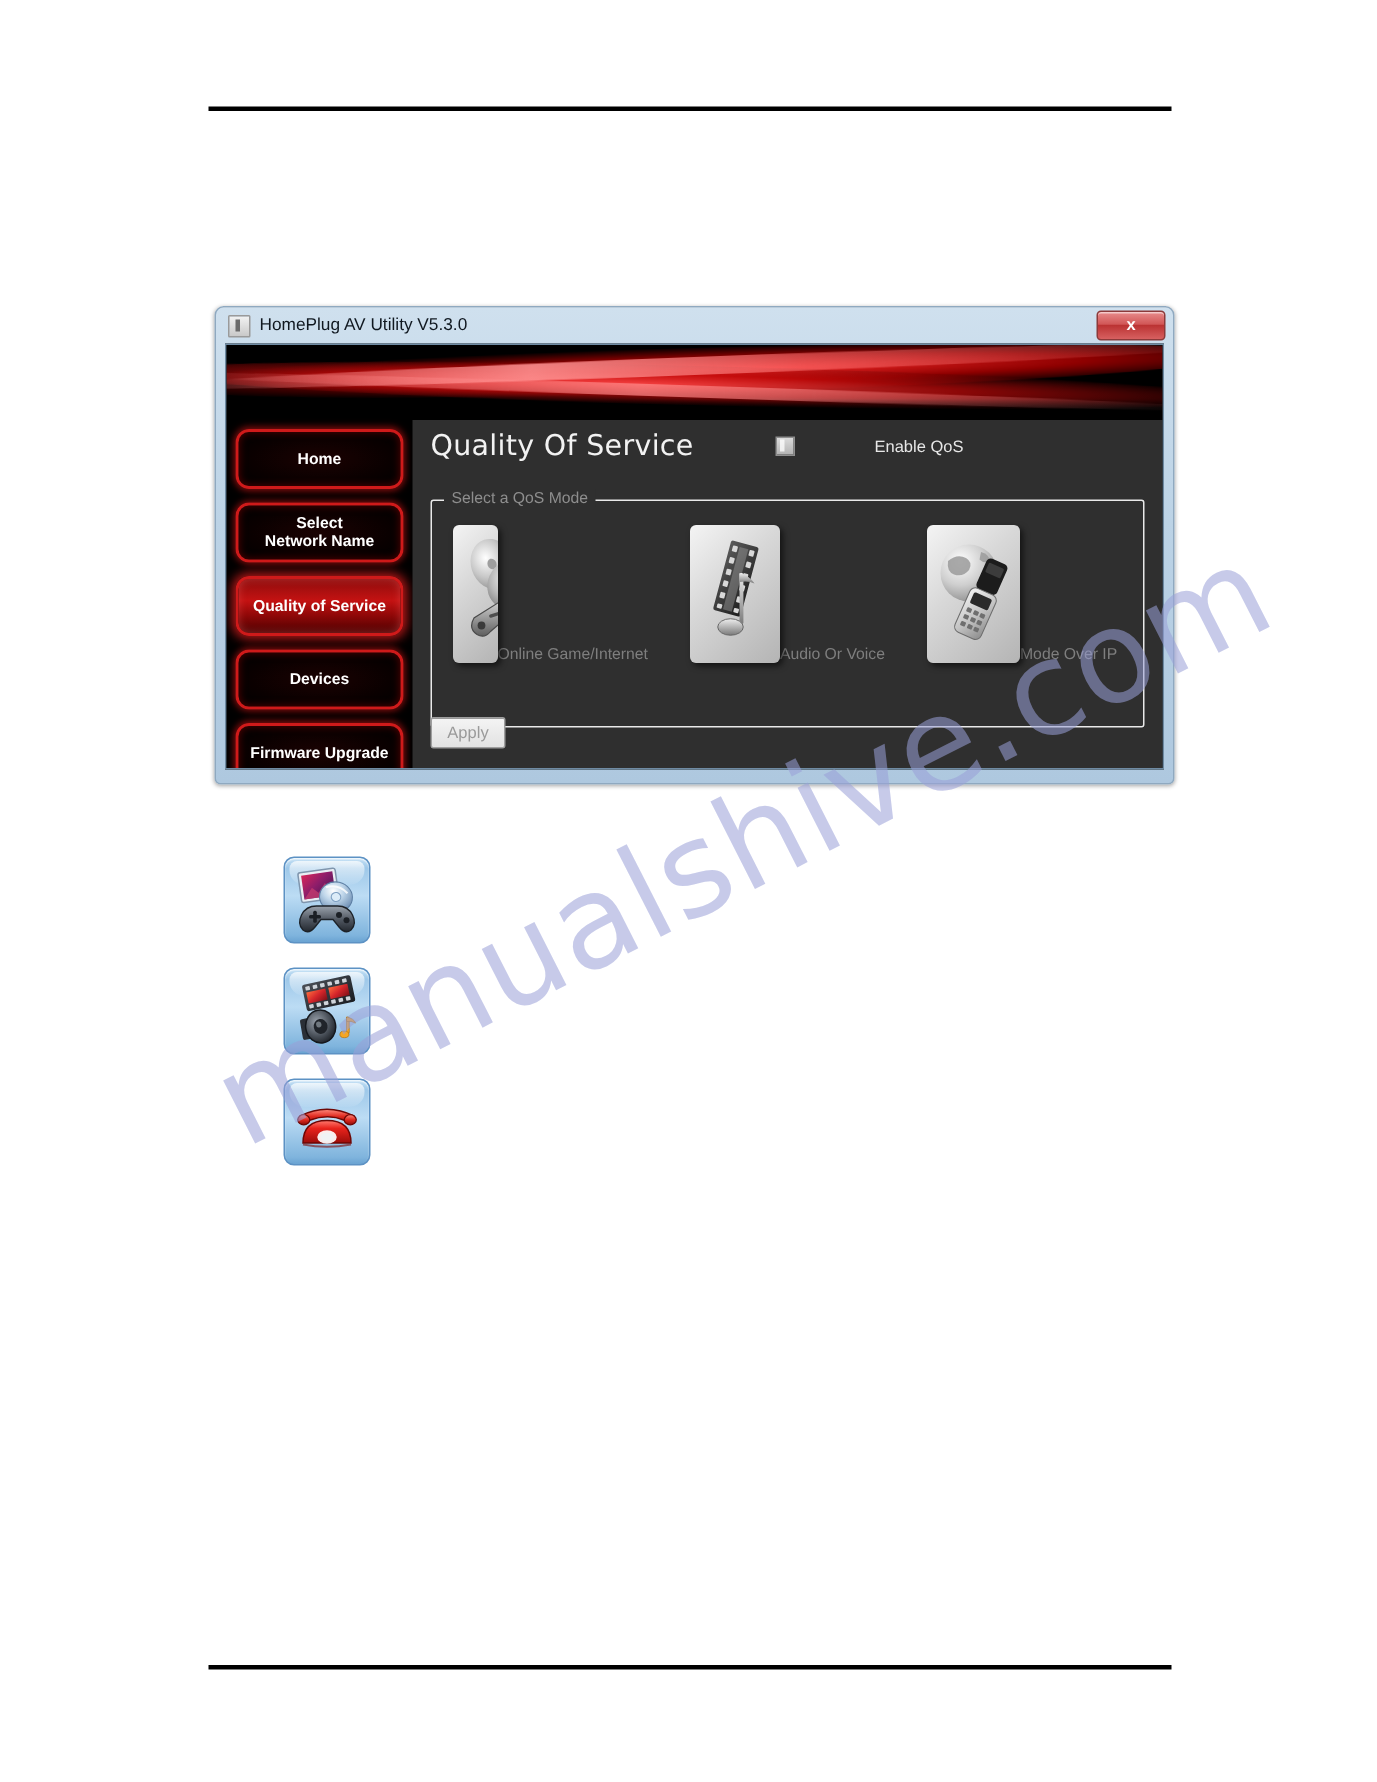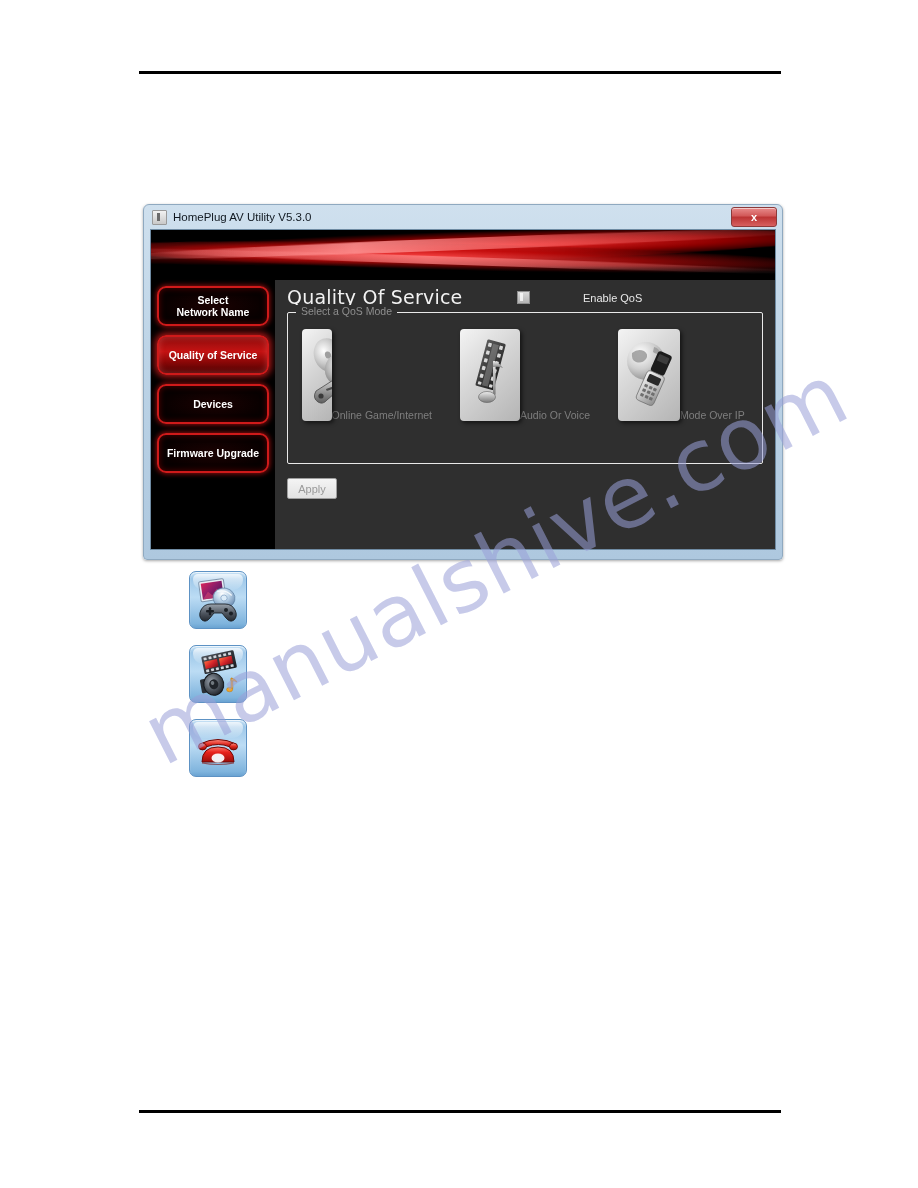--- a/index.html
+++ b/index.html
@@ -49,21 +49,21 @@
     white-space: nowrap;
     letter-spacing: 1px;
   }
 
   
   .app-window {
     position: absolute;
     left: 143px;
     top: 204px;
     width: 640px;
-    height: 356px;
+    height: 319px;
     background: linear-gradient(to bottom, #cfe0ee 0%, #bcd3e6 45%, #aec8df 100%);
     border: 1px solid #8fa9c0;
     border-radius: 6px 6px 4px 4px;
     box-shadow: 0 1px 3px rgba(0,0,0,0.35);
     box-sizing: border-box;
     padding: 0;
     z-index: 20;
   }
 
   
@@ -273,21 +273,21 @@
     font-size: 11px;
     color: #e7e7e7;
     padding-left: 48px;
   }
 
   
   .groupbox {
     position: absolute;
     left: 12px;
     right: 12px;
-    top: 32px;
+    top: 53px;
     height: 152px;
     border: 1px solid #e9e9e9;
     border-radius: 2px;
     box-sizing: border-box;
   }
   .groupbox-legend {
     position: absolute;
     left: 8px;
     top: -8px;
     background: #2f2f2f;
@@ -398,20 +398,23 @@
       <div class="wave wave1"></div>
       <div class="wave wave2"></div>
       <div class="wave wave3"></div>
       <div class="wave wave4"></div>
       <div class="banner-fade"></div>
     </div>
 
     <div class="body-row">
 
       <div class="sidebar">
+        <div class="nav-button">
+          <span>Home</span>
+        </div>
         <div class="nav-button">
           <span>
             <span>Select</span><br>
             <span>Network Name</span>
           </span>
         </div>
         <div class="nav-button active">
           <span>Quality of Service</span>
         </div>
         <div class="nav-button">

